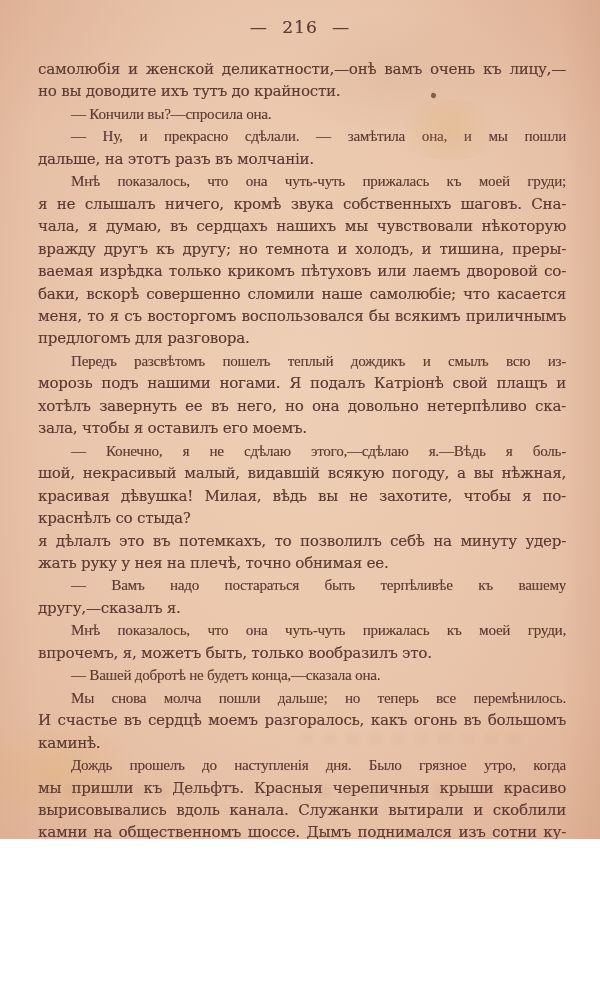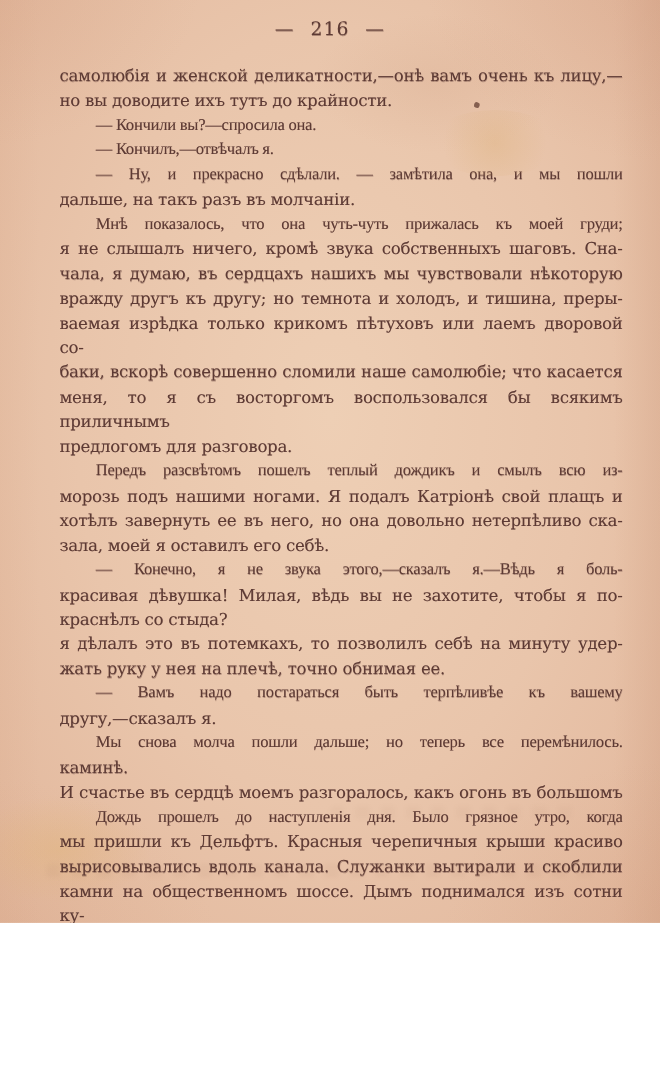--- a/index.html
+++ b/index.html
@@ -35,21 +35,20 @@
     line-height:22.45px;
     letter-spacing:-0.2px;
     color:#5d3a34;
     text-shadow:0.3px 0.3px 0.6px rgba(93,58,52,0.40);
   }
   .line{
     text-align:justify;
     text-align-last:justify;
     overflow:hidden;
     white-space:normal;
-    margin-left:16px;
   }
   .line.last{
     text-align:left;
     text-align-last:left;
   }
   .line.indent{ padding-left:33px;font-family:Liberation Serif, serif; }
   
   .ghost{
     position:absolute;
     background:repeating-linear-gradient(90deg, rgba(156,114,90,0.45) 0 13px, transparent 13px 23px);
@@ -77,45 +76,48 @@
 
 <div class="page">
   <div class="header">
     <span>— 216 —</span>
   </div>
 
   <div class="text-block">
       <div class="line">самолюбія и женской деликатности,—онѣ вамъ очень къ лицу,—</div>
       <div class="line last">но вы доводите ихъ тутъ до крайности.</div>
       <div class="line last indent">— Кончили вы?—спросила она.</div>
-      <div class="line last indent">— Кончилъ,—отвѣчалъ я.</div>
       <div class="line indent">— Ну, и прекрасно сдѣлали. — замѣтила она, и мы пошли</div>
-      <div class="line last">дальше, на такъ разъ въ молчаніи.</div>
+      <div class="line last">дальше, на этотъ разъ въ молчаніи.</div>
       <div class="line indent">Мнѣ показалось, что она чуть-чуть прижалась къ моей груди;</div>
       <div class="line">я не слышалъ ничего, кромѣ звука собственныхъ шаговъ. Сна-</div>
       <div class="line">чала, я думаю, въ сердцахъ нашихъ мы чувствовали нѣкоторую</div>
       <div class="line">вражду другъ къ другу; но темнота и холодъ, и тишина, преры-</div>
       <div class="line">ваемая изрѣдка только крикомъ пѣтуховъ или лаемъ дворовой со-</div>
       <div class="line">баки, вскорѣ совершенно сломили наше самолюбіе; что касается</div>
       <div class="line">меня, то я съ восторгомъ воспользовался бы всякимъ приличнымъ</div>
       <div class="line last">предлогомъ для разговора.</div>
       <div class="line indent">Передъ разсвѣтомъ пошелъ теплый дождикъ и смылъ всю из-</div>
       <div class="line">морозь подъ нашими ногами. Я подалъ Катріонѣ свой плащъ и</div>
       <div class="line">хотѣлъ завернуть ее въ него, но она довольно нетерпѣливо ска-</div>
-      <div class="line last">зала, моей я оставилъ его себѣ.</div>
-      <div class="line indent">— Конечно, я не звука этого,—сказалъ я.—Вѣдь я боль-</div>
+      <div class="line last">зала, чтобы я оставилъ его моемъ.</div>
+      <div class="line indent">— Конечно, я не сдѣлаю этого,—сдѣлаю я.—Вѣдь я боль-</div>
+      <div class="line">шой, некрасивый малый, видавшій всякую погоду, а вы нѣжная,</div>
       <div class="line">красивая дѣвушка! Милая, вѣдь вы не захотите, чтобы я по-</div>
       <div class="line last">краснѣлъ со стыда?</div>
       <div class="line">я дѣлалъ это въ потемкахъ, то позволилъ себѣ на минуту удер-</div>
       <div class="line last">жать руку у нея на плечѣ, точно обнимая ее.</div>
       <div class="line indent">— Вамъ надо постараться быть терпѣливѣе къ вашему</div>
       <div class="line last">другу,—сказалъ я.</div>
+      <div class="line indent">Мнѣ показалось, что она чуть-чуть прижалась къ моей груди,</div>
+      <div class="line last">впрочемъ, я, можетъ быть, только вообразилъ это.</div>
+      <div class="line last indent">— Вашей добротѣ не будетъ конца,—сказала она.</div>
       <div class="line indent">Мы снова молча пошли дальше; но теперь все перемѣнилось.</div>
+      <div class="line">И счастье въ сердцѣ моемъ разгоралось, какъ огонь въ большомъ</div>
       <div class="line last">каминѣ.</div>
-      <div class="line">И счастье въ сердцѣ моемъ разгоралось, какъ огонь въ большомъ</div>
       <div class="line indent">Дождь прошелъ до наступленія дня. Было грязное утро, когда</div>
       <div class="line">мы пришли къ Дельфтъ. Красныя черепичныя крыши красиво</div>
       <div class="line">вырисовывались вдоль канала. Служанки вытирали и скоблили</div>
       <div class="line">камни на общественномъ шоссе. Дымъ поднимался изъ сотни ку-</div>
       <div class="line">хонь, и я сразу почувствовалъ, что пора и намъ нарушить свой</div>
       <div class="line last">постъ.</div>
     </div>
 
   <div class="ghost g1"></div>
   <div class="ghost g2"></div>

